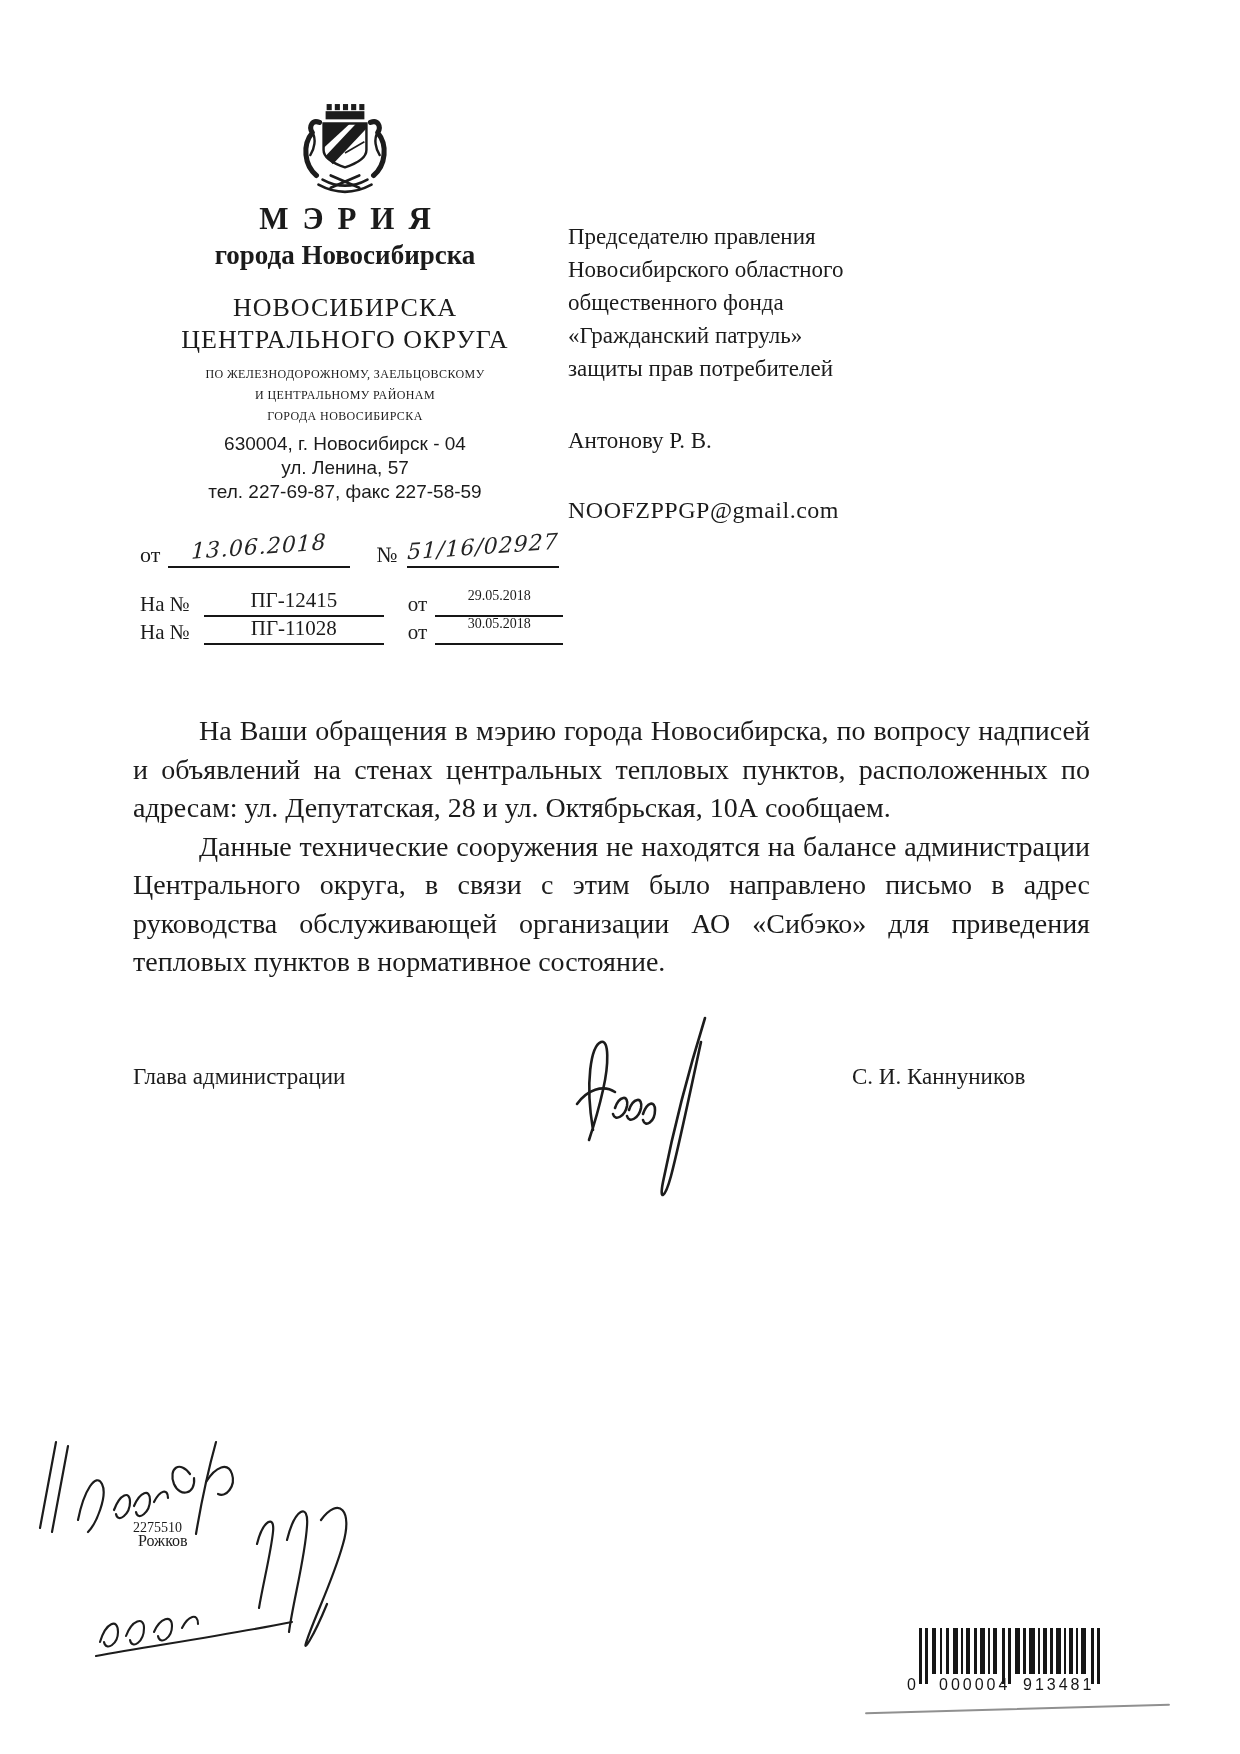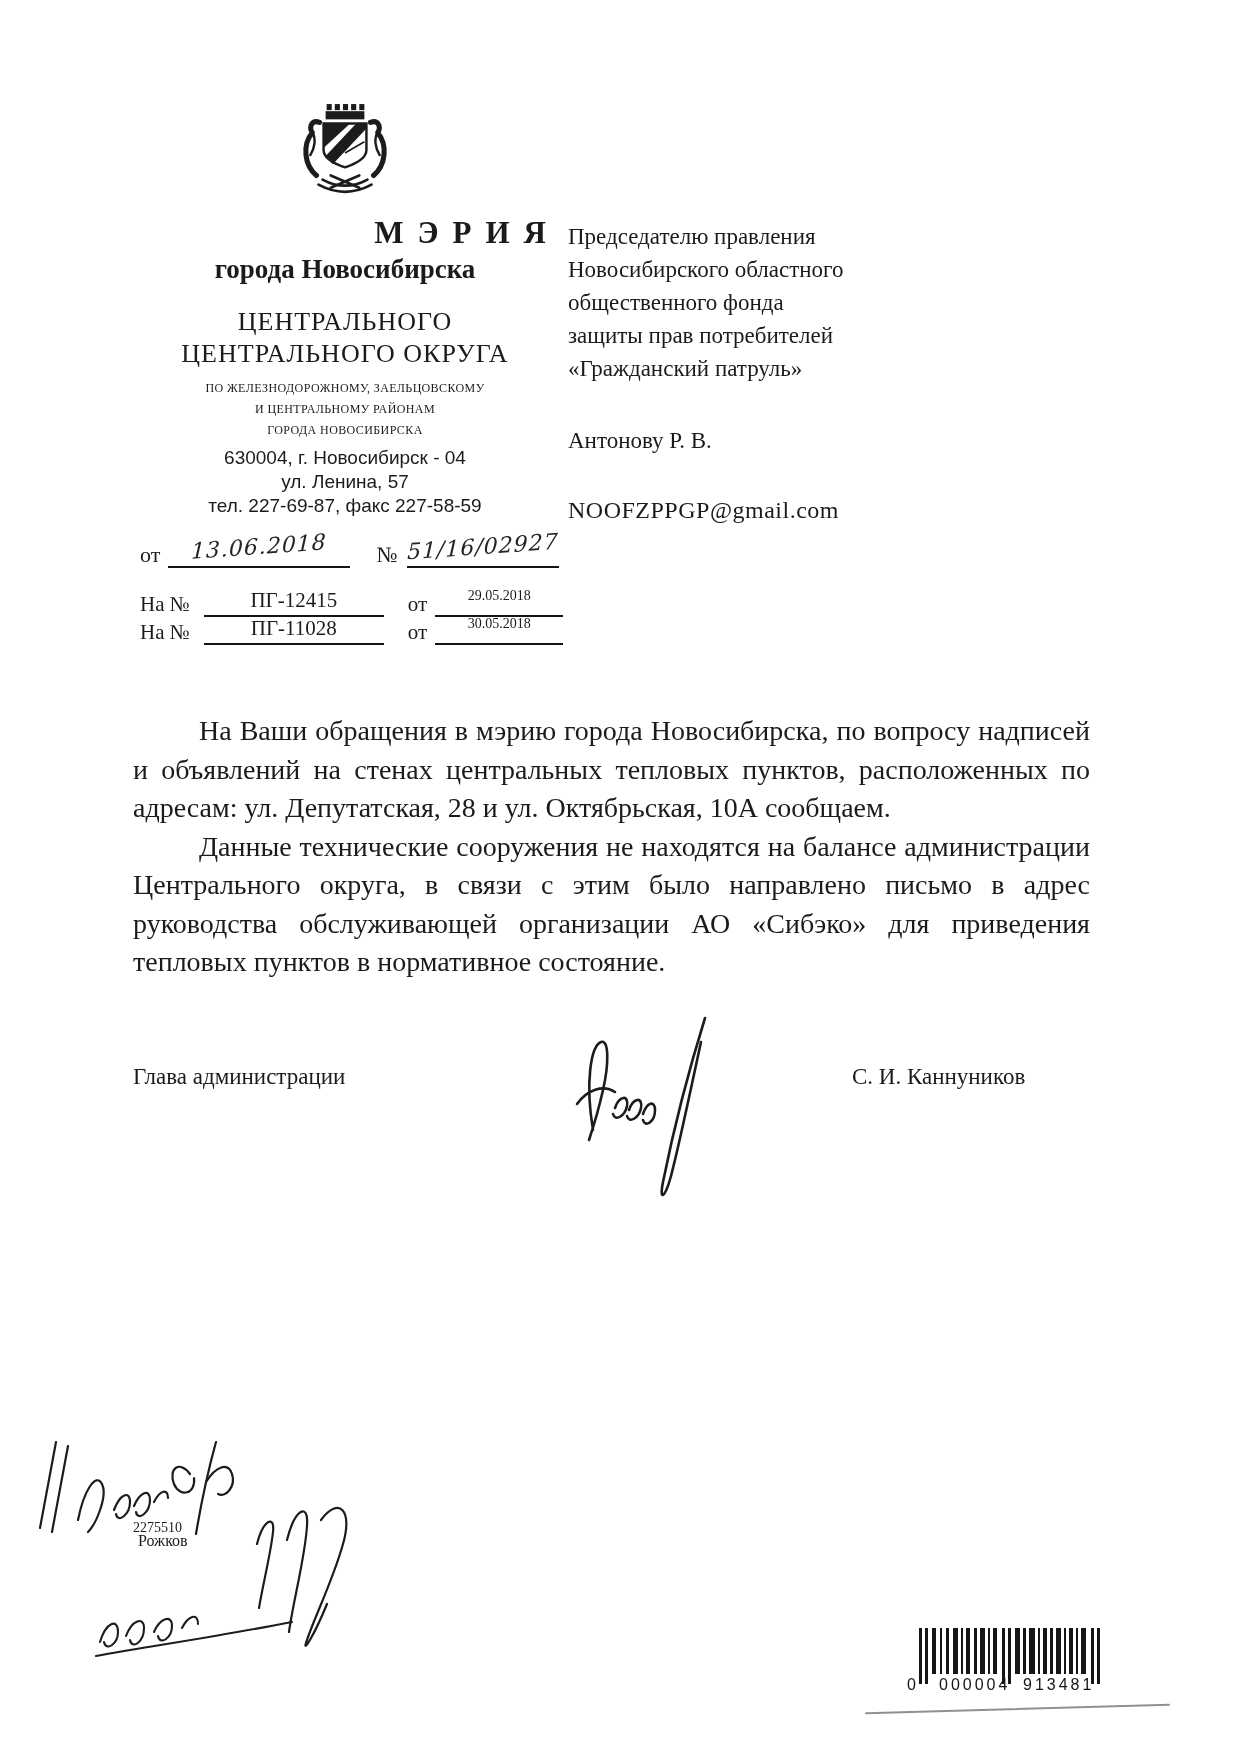--- a/index.html
+++ b/index.html
@@ -10,21 +10,21 @@
     overflow:hidden;
     font-family:"Liberation Serif","DejaVu Serif",serif;
     color:#1b1b1b;
   }
   
   .letterhead{
     position:absolute;left:130px;top:102px;width:430px;
     text-align:center;
   }
   .emblem{display:block;margin:0 auto;}
-  .org-top{margin-top:14px;font-weight:bold;font-size:31px;letter-spacing:14px;padding-left:14px;line-height:34px;text-align:right;}
+  .org-top{font-weight:bold;font-size:31px;letter-spacing:14px;padding-left:14px;line-height:34px;}
   .org-city{margin-top:3px;font-weight:bold;font-size:27px;line-height:32px;}
   .admin1{margin-top:21px;font-size:26px;line-height:31px;letter-spacing:1px;}
   .admin2{font-size:26px;line-height:33px;letter-spacing:1px;}
   .districts{font-size:12px;line-height:21px;letter-spacing:.4px;}
   .addr{font-family:"Liberation Sans","DejaVu Sans",sans-serif;font-size:19px;line-height:24px;}
   .addr-first{margin-top:5px;}
   
   .ref-row{position:absolute;left:140px;top:534px;font-size:22px;white-space:nowrap;}
   .u-line{display:inline-block;border-bottom:2px solid #161616;text-align:center;vertical-align:bottom;}
   .ref-date-line{width:182px;margin-left:8px;height:32px;}
@@ -102,21 +102,21 @@
 
       <g class="ink" stroke-width="2.6">
         <path d="M28,76 Q50,88 72,76"></path>
         <path d="M24,81 Q50,95 76,81"></path>
         <path d="M36,72 L64,84 M64,72 L36,84"></path>
       </g>
     </svg>
 
     <div class="org-top">МЭРИЯ</div>
     <div class="org-city">города Новосибирска</div>
-    <div class="admin1">ЦЕНТРАЛЬНОГО</div>
+    <div class="admin1">НОВОСИБИРСКА</div>
     <div class="admin2">ЦЕНТРАЛЬНОГО ОКРУГА</div>
     <div class="districts" style="margin-top:8px;">ПО ЖЕЛЕЗНОДОРОЖНОМУ, ЗАЕЛЬЦОВСКОМУ</div>
     <div class="districts">И ЦЕНТРАЛЬНОМУ РАЙОНАМ</div>
     <div class="districts">ГОРОДА НОВОСИБИРСКА</div>
     <div class="addr addr-first">630004, г. Новосибирск - 04</div>
     <div class="addr">ул. Ленина, 57</div>
     <div class="addr">тел. 227-69-87, факс 227-58-59</div>
   </div>
 
   <div class="ref-row">
@@ -127,22 +127,22 @@
     <span>На №</span><span class="u-line in-num-line">ПГ-12415</span><span class="in-from">от</span><span class="u-line in-date-line">29.05.2018</span>
   </div>
   <div class="in-row in-row-2">
     <span>На №</span><span class="u-line in-num-line">ПГ-11028</span><span class="in-from">от</span><span class="u-line in-date-line">30.05.2018</span>
   </div>
 
   <div class="recipient">
     <div class="r-line">Председателю правления</div>
     <div class="r-line">Новосибирского областного</div>
     <div class="r-line">общественного фонда</div>
+    <div class="r-line">«Гражданский патруль»</div>
     <div class="r-line">защиты прав потребителей</div>
-    <div class="r-line">«Гражданский патруль»</div>
   </div>
   <div class="recipient-name">Антонову Р. В.</div>
   <div class="recipient-email">NOOFZPPGP@gmail.com</div>
 
   <div class="body-text">
     <p>На Ваши обращения в мэрию города Новосибирска, по вопросу  надписей и объявлений  на стенах центральных тепловых пунктов, расположенных по адресам: ул. Депутатская, 28 и ул. Октябрьская, 10А сообщаем.</p>
     <p>Данные технические сооружения не находятся на балансе администрации Центрального округа, в связи с этим было направлено письмо в адрес руководства обслуживающей организации АО «Сибэко» для приведения тепловых пунктов в нормативное состояние.</p>
   </div>
 
   <div class="sig-title">Глава администрации</div>

